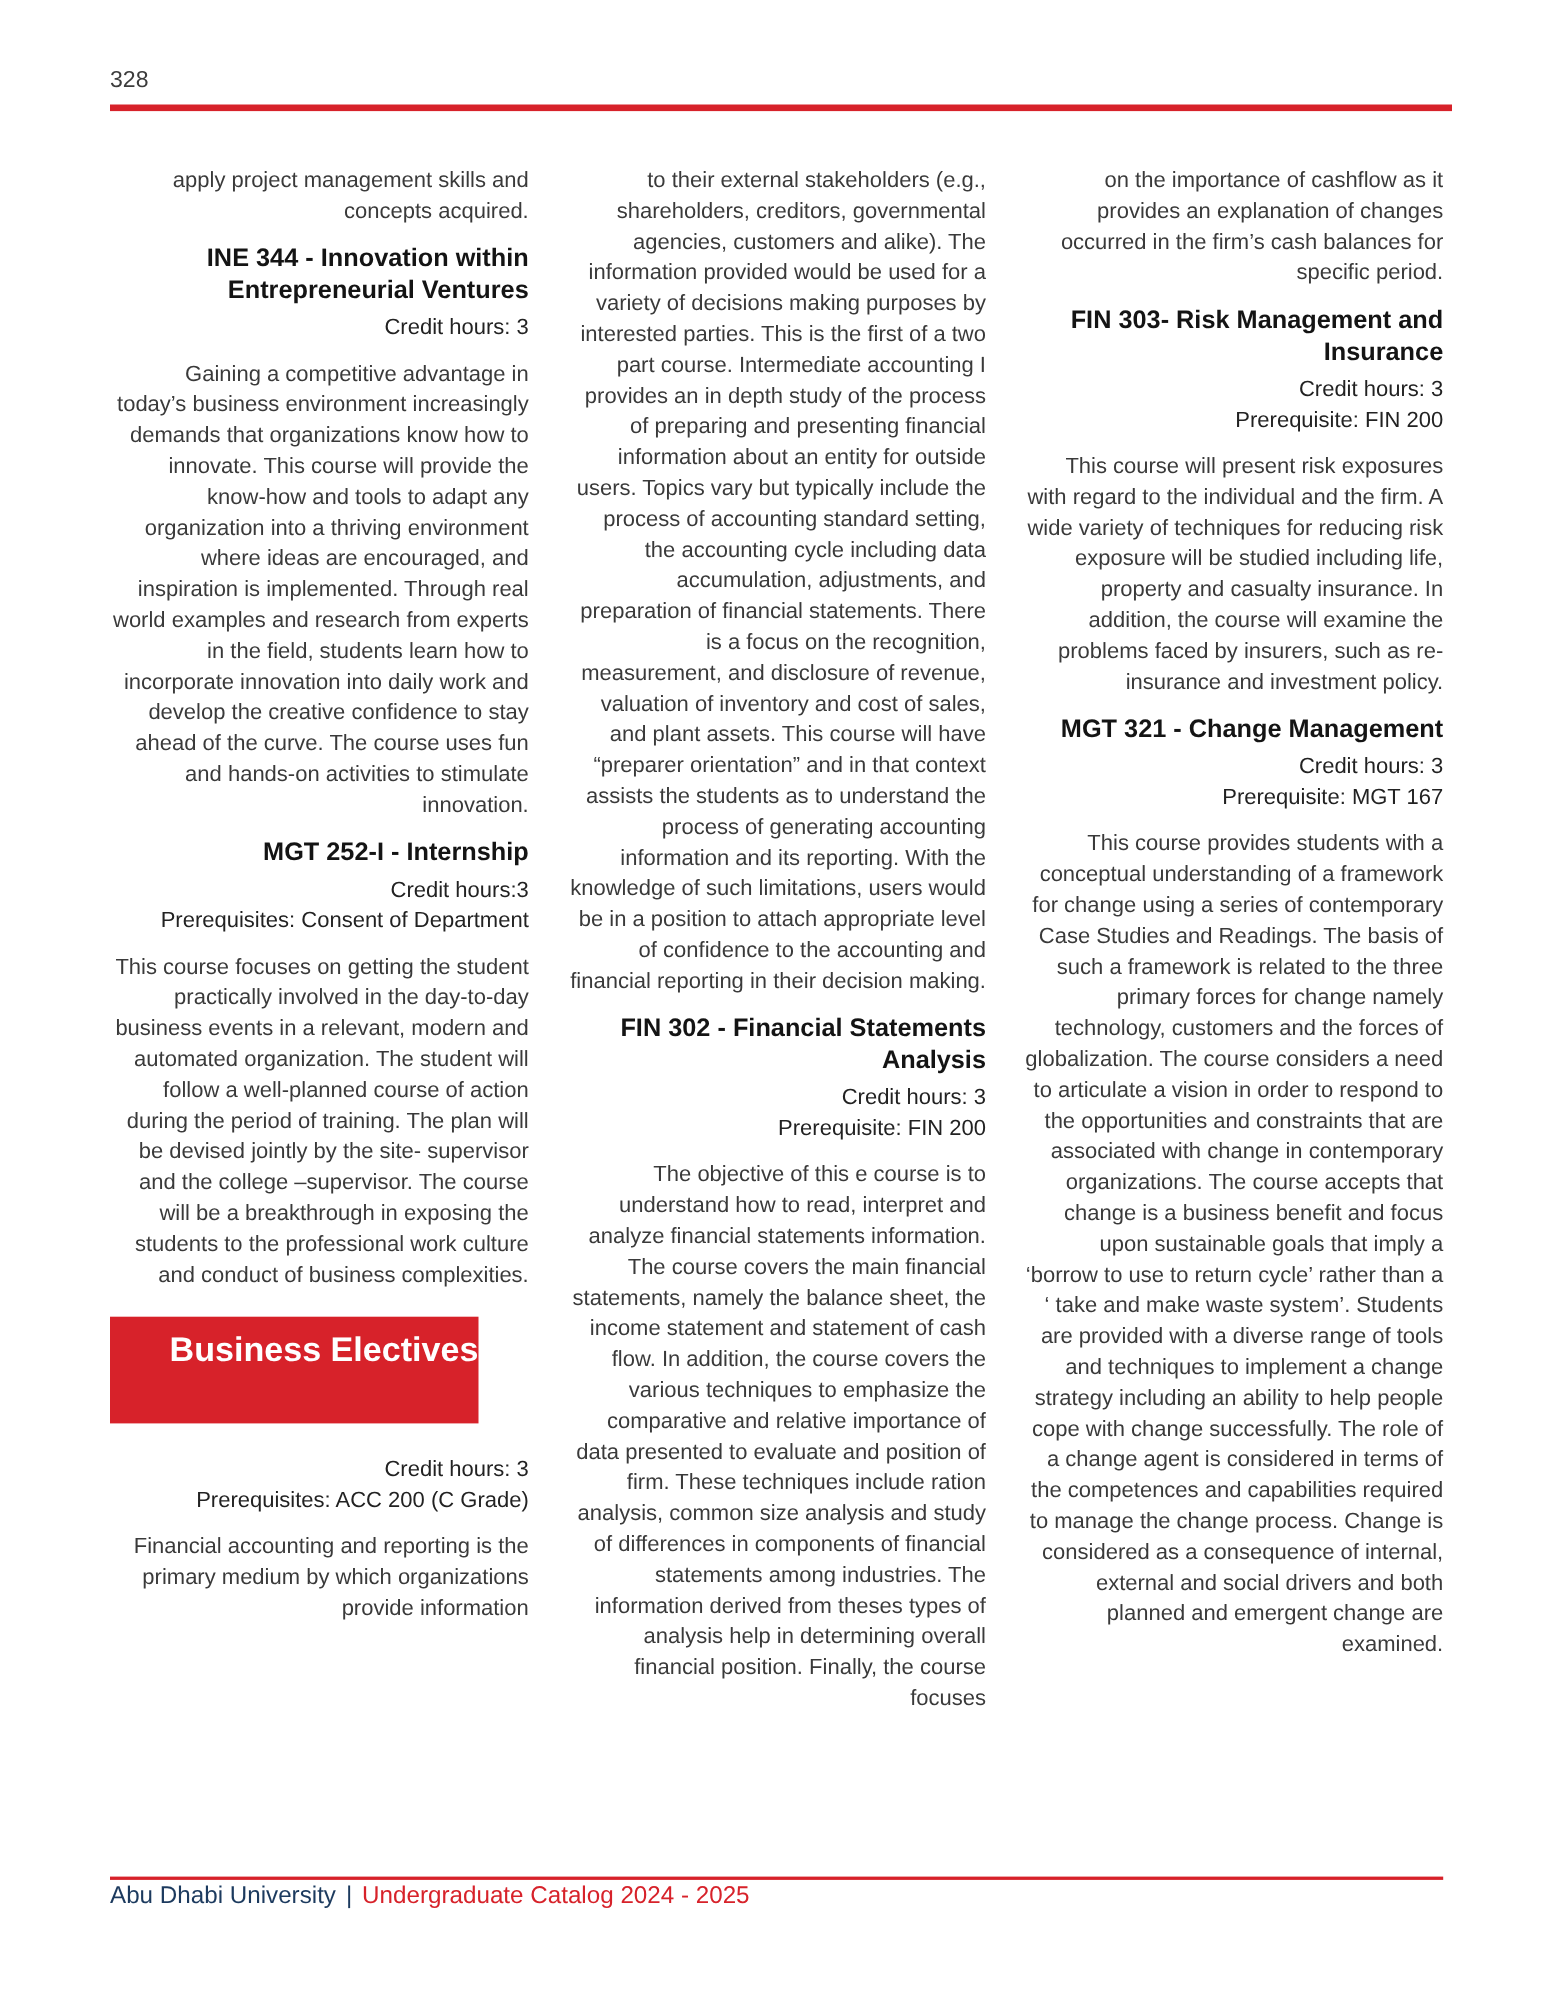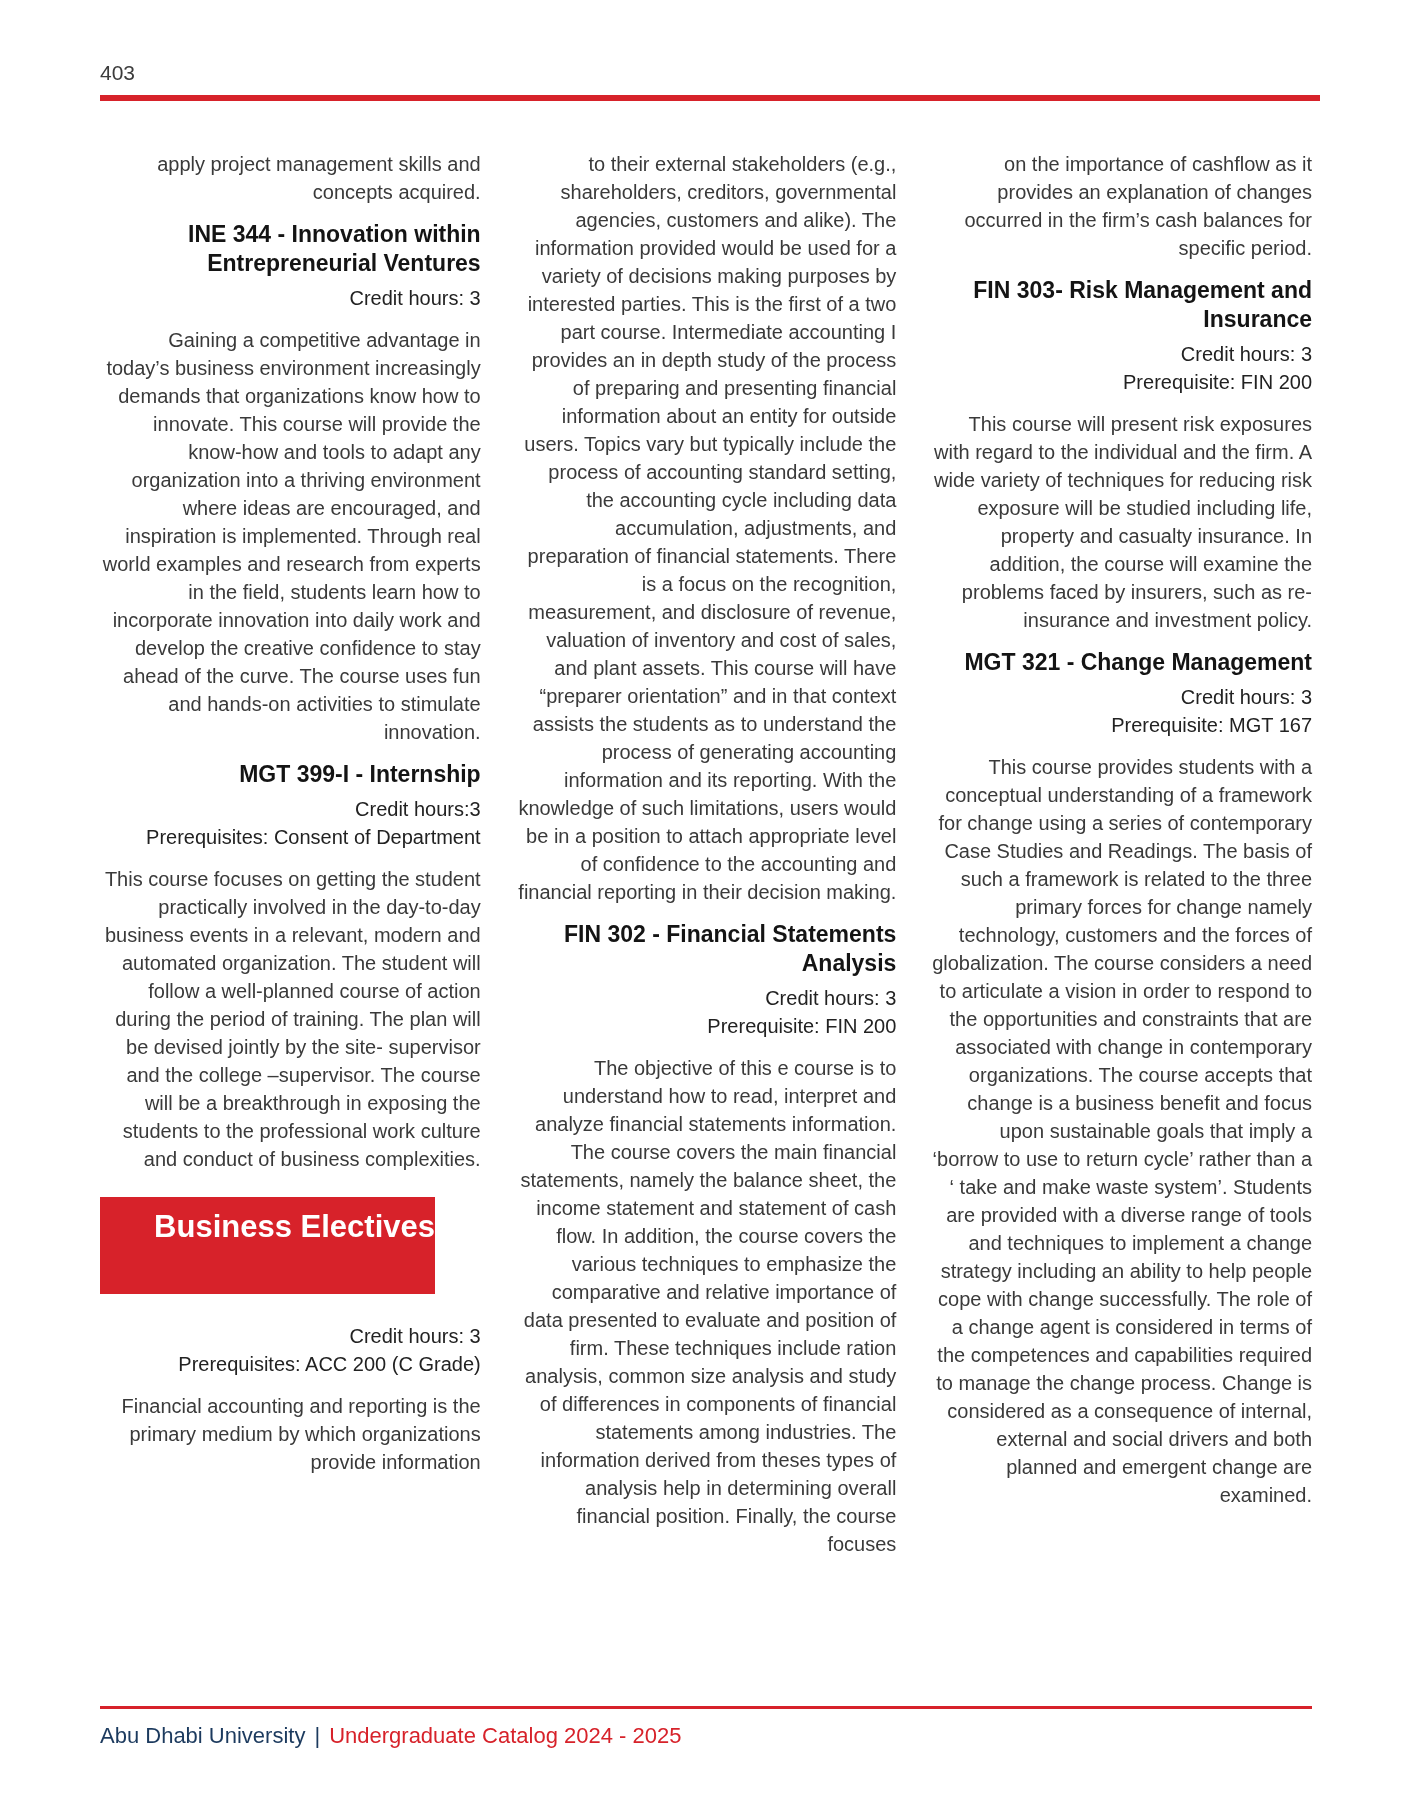--- a/index.html
+++ b/index.html
@@ -74,45 +74,44 @@
     font-weight:700;
     font-size:31px;
     line-height:40px;
   }
   .footer{
     position:absolute;
     left:100px;
     top:1706px;
     width:1212px;
     border-top:3px solid var(--brand-red);
-    padding-top:13px;
     font-size:22px;
     line-height:28px;
     white-space:nowrap;
   }
   .footer .uni{color:var(--navy);}
   .footer .sep{color:var(--navy);margin:0 9px;}
   .footer .catalog{color:var(--brand-red);}
 </style>
 </head>
 <body>
 
 <div class="page">
-  <div class="page-number">403</div>
+  <div class="page-number">328</div>
   <div class="top-rule"></div>
 
   <div class="columns" id="columns">
       <div class="col">
         <p class="para">apply project management skills and concepts acquired.</p>
         <h3 class="course-title">INE 344 - Innovation within Entrepreneurial Ventures</h3>
         <div class="meta">
           <div>Credit hours: 3</div>
         </div>
         <p class="para">Gaining a competitive advantage in today’s business environment increasingly demands that organizations know how to innovate. This course will provide the know-how and tools to adapt any organization into a thriving environment where ideas are encouraged, and inspiration is implemented. Through real world examples and research from experts in the field, students learn how to incorporate innovation into daily work and develop the creative confidence to stay ahead of the curve. The course uses fun and hands-on activities to stimulate innovation.</p>
-        <h3 class="course-title">MGT 399-I  - Internship</h3>
+        <h3 class="course-title">MGT 252-I  - Internship</h3>
         <div class="meta">
           <div>Credit hours:3</div>
           <div>Prerequisites: Consent of Department</div>
         </div>
         <p class="para">This course focuses on getting the student practically involved in the day-to-day business events in a relevant, modern and automated organization. The student will follow a well-planned course of action during the period of training. The plan will be devised jointly by the site- supervisor and the college –supervisor. The course will be a breakthrough in exposing the students to the professional work culture and conduct of business complexities.</p>
         <div class="banner"><span>Business Electives</span></div>
         <div class="meta">
           <div>Credit hours: 3</div>
           <div>Prerequisites: ACC 200 (C Grade)</div>
         </div>

